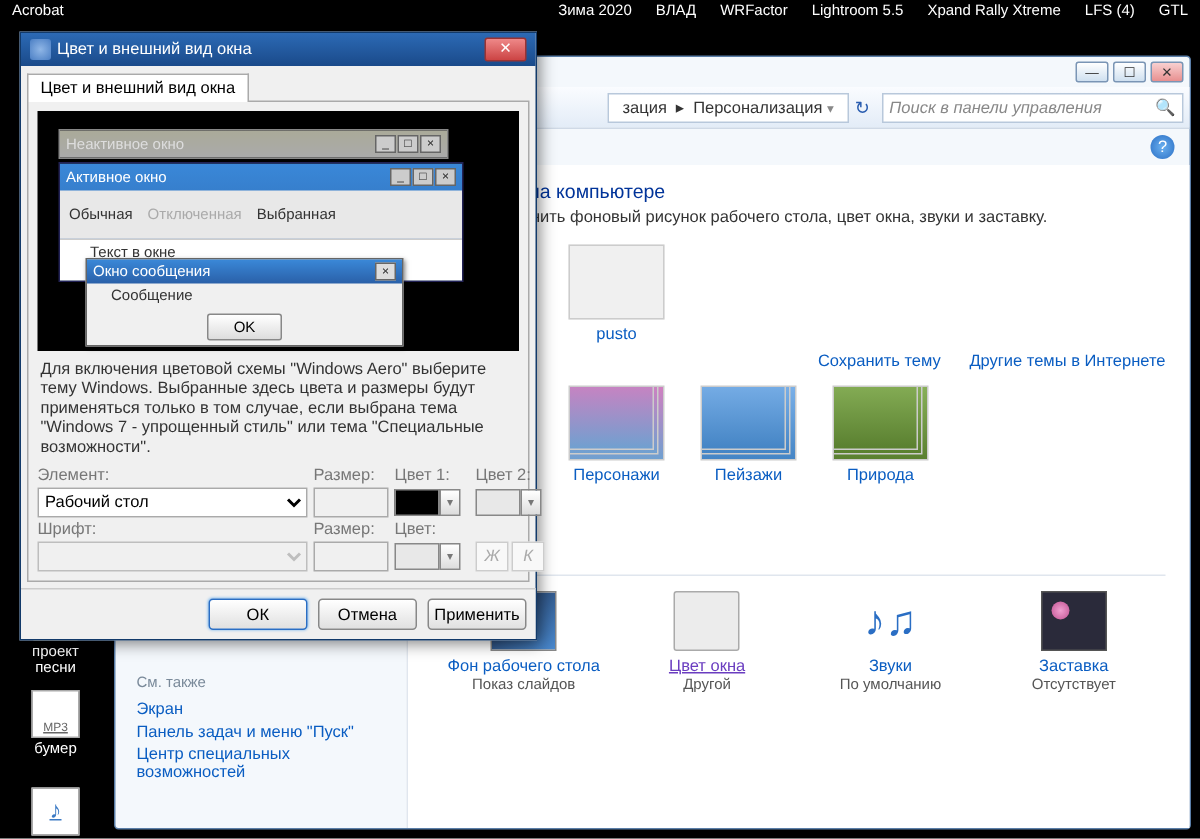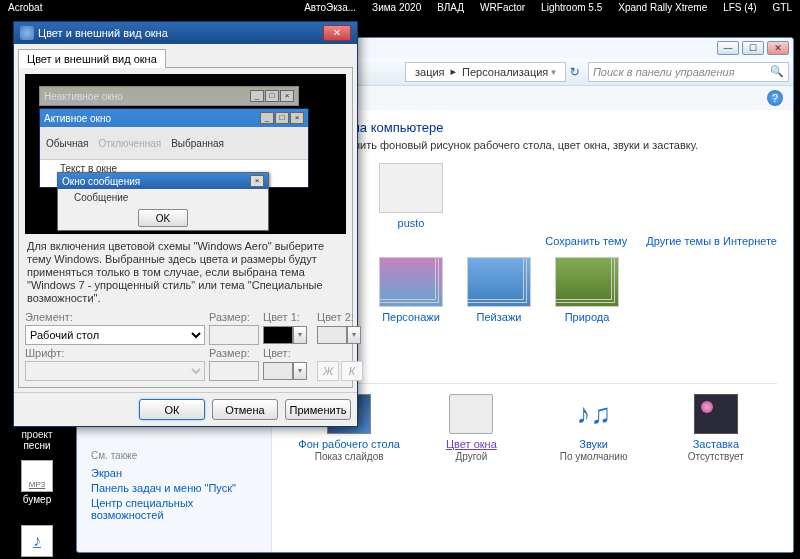--- a/index.html
+++ b/index.html
@@ -108,21 +108,20 @@
 .dlg-footer { background: #f0f0f0; border-top: 1px solid #ccc; padding: 6px; text-align: right; }
 .dlg-footer button { width: 66px; height: 21px; margin-left: 4px; font-size: 11px; border: 1px solid #888; background: linear-gradient(#fff,#e0e0e0); border-radius: 3px; cursor:pointer;}
 .dlg-footer button.primary { border: 1px solid #2a6ec4; box-shadow: 0 0 2px #6ab0f0; }
 </style>
 </head>
 <body>
 
 <div class="taskbar">
   <div class="taskbar-item">Acrobat</div>
   <div style="flex:1"></div>
-  <div class="taskbar-item">АвтоЭкза...</div>
   <div class="taskbar-item">Зима 2020</div>
   <div class="taskbar-item">ВЛАД</div>
   <div class="taskbar-item">WRFactor</div>
   <div class="taskbar-item">Lightroom 5.5</div>
   <div class="taskbar-item">Xpand Rally Xtreme</div>
   <div class="taskbar-item">LFS (4)</div>
   <div class="taskbar-item">GTL</div>
 </div>
 
 <div class="desktop-icon" style="top:395px;left:12px">

